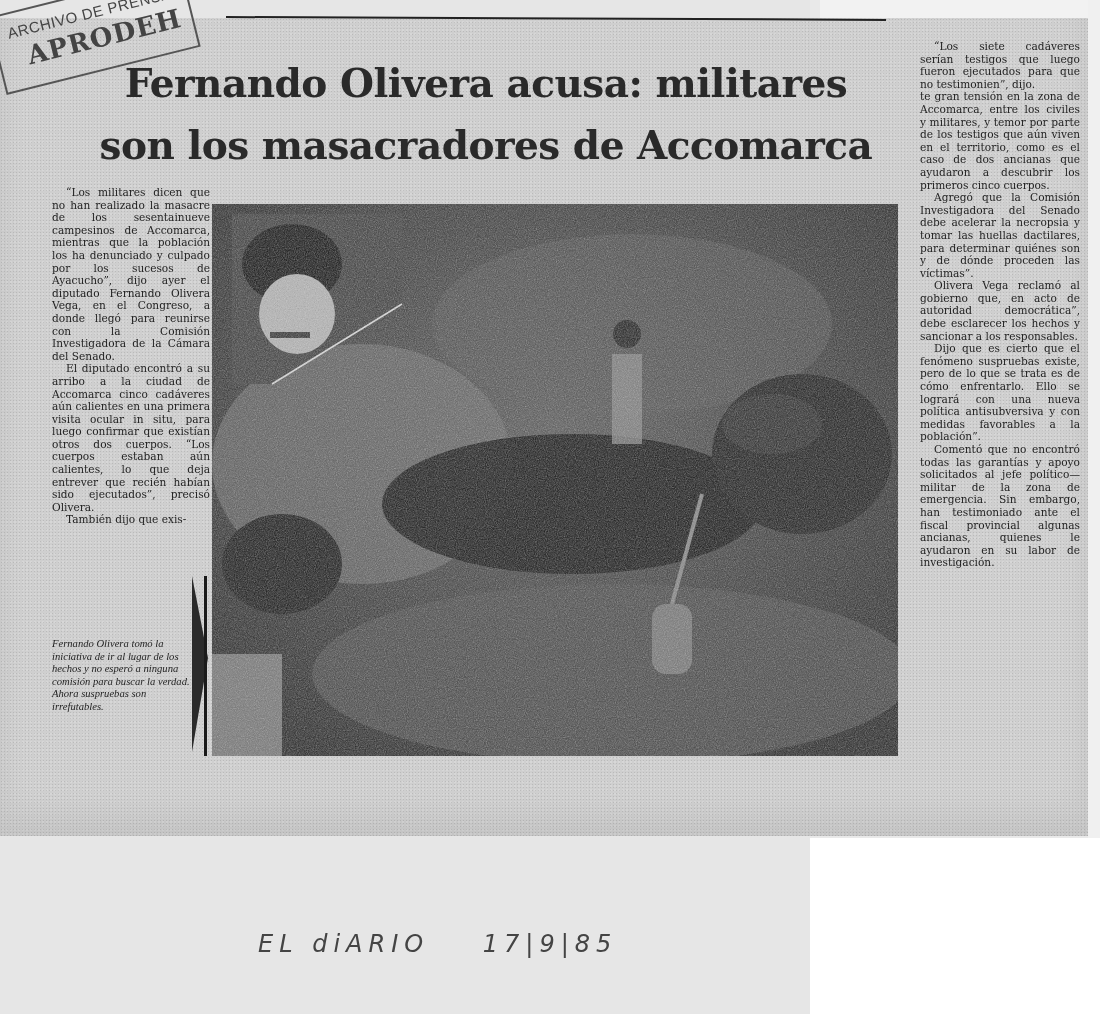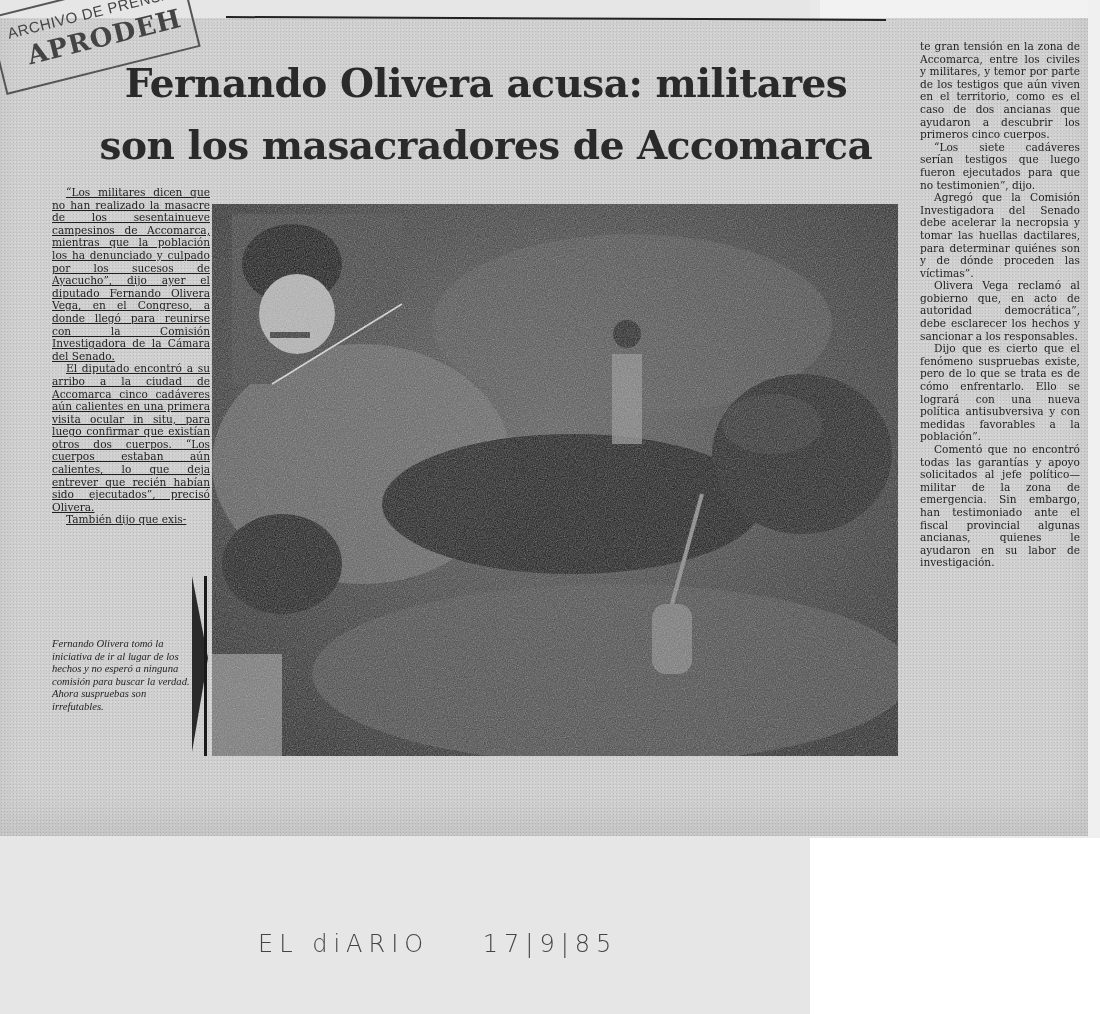--- a/index.html
+++ b/index.html
@@ -49,38 +49,38 @@
   .headline {
     position:absolute; left:96px; top:52px; width:780px;
     text-align:center; font-family:"DejaVu Serif", serif; font-weight:bold;
     font-size:39px; line-height:62px; color:#2a2a2a; letter-spacing:-0.5px;
   }
   .col {
     position:absolute; font-family:"DejaVu Serif", serif; font-size:10.6px;
     line-height:12.6px; color:#1f1f1f; text-align:justify;
   }
   .col p { margin:0; text-indent:14px; }
-  .col-left { left:52px; top:186px; width:158px;text-decoration:underline; }
+  .col-left { left:52px; top:186px; width:158px; }
   .col-right { left:920px; top:40px; width:160px; }
   .caption {
     position:absolute; left:52px; top:638px; width:142px;
     font-family:Liberation Serif, serif; font-style:italic; font-size:10.6px;
     line-height:12.6px; color:#1f1f1f;
   }
   .arrow {
     position:absolute; left:190px; top:576px; width:20px; height:180px;
   }
   .photo {
     position:absolute; left:212px; top:204px; width:686px; height:552px;
     background:#3a3a3a; overflow:hidden;
   }
   .handnote {
     position:absolute; left:258px; top:930px;
     font-family:"DejaVu Sans", sans-serif; font-size:24px; color:#444;
-    letter-spacing:6px; font-weight:300;
+    letter-spacing:6px; font-weight:300;font-style:italic;
   }
   .handnote span { margin-right:40px; }
 </style>
 </head>
 <body>
 
 <div class="backsheet"></div>
 <div class="whiteblock"></div>
 <div class="topwhite"></div>
 <div class="rightedge"></div>
@@ -151,22 +151,22 @@
 </div>
 
 <svg class="arrow" viewBox="0 0 20 180">
   <polygon points="2,0 18,82 2,176" fill="#2a2a2a"></polygon>
   <rect x="14" y="0" width="3" height="180" fill="#1a1a1a"></rect>
 </svg>
 
 <div class="caption">Fernando Olivera tomó la iniciativa de ir al lugar de los hechos y no esperó a ninguna comisión para buscar la verdad. Ahora suspruebas son irrefutables.</div>
 
 <div class="col col-right">
+  <p>“Los siete cadáveres serían testigos que luego fueron ejecutados para que no testimonien”, dijo.</p>
   <p style="text-indent:0">te gran tensión en la zona de Accomarca, entre los civiles y militares, y temor por parte de los testigos que aún viven en el territorio, como es el caso de dos ancianas que ayudaron a descubrir los primeros cinco cuerpos.</p>
-  <p>“Los siete cadáveres serían testigos que luego fueron ejecutados para que no testimonien”, dijo.</p>
   <p>Agregó que la Comisión Investigadora del Senado debe acelerar la necropsia y tomar las huellas dactilares, para determinar quiénes son y de dónde proceden las víctimas”.</p>
   <p>Olivera Vega reclamó al gobierno que, en acto de autoridad democrática”, debe esclarecer los hechos y sancionar a los responsables.</p>
   <p>Dijo que es cierto que el fenómeno suspruebas existe, pero de lo que se trata es de cómo enfrentarlo. Ello se logrará con una nueva política antisubversiva y con medidas favorables a la población”.</p>
   <p>Comentó que no encontró todas las garantías y apoyo solicitados al jefe político—militar de la zona de emergencia. Sin embargo, han testimoniado ante el fiscal provincial algunas ancianas, quienes le ayudaron en su labor de investigación.</p>
 </div>
 
 <div class="handnote">
   <span>EL diARIO</span>
   <span>17|9|85</span>
 </div>

